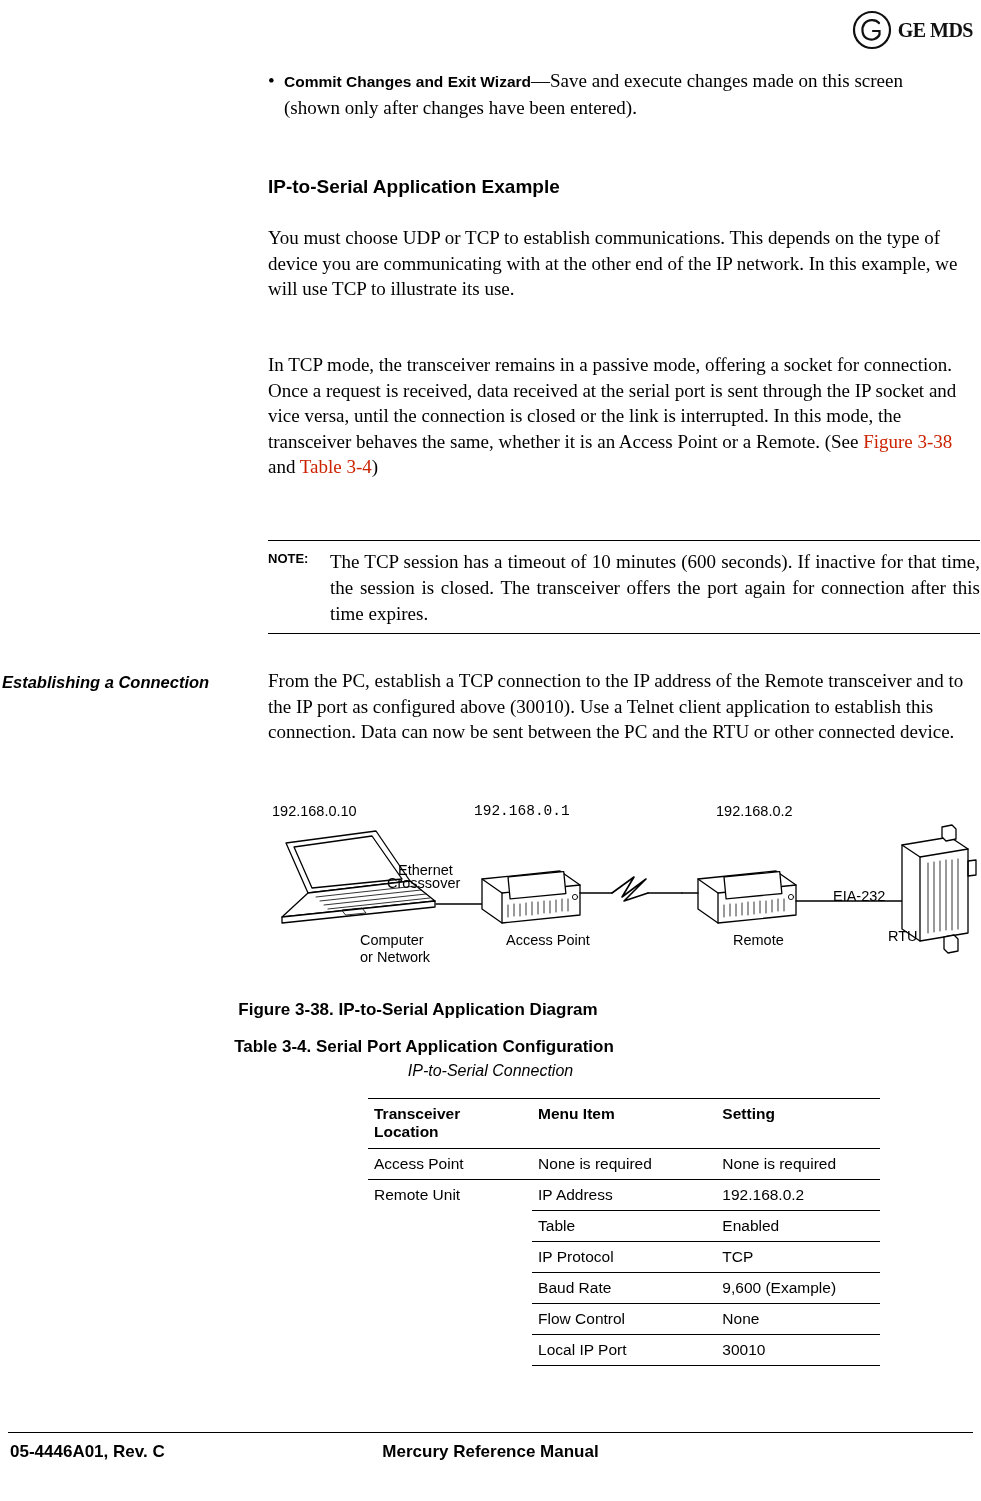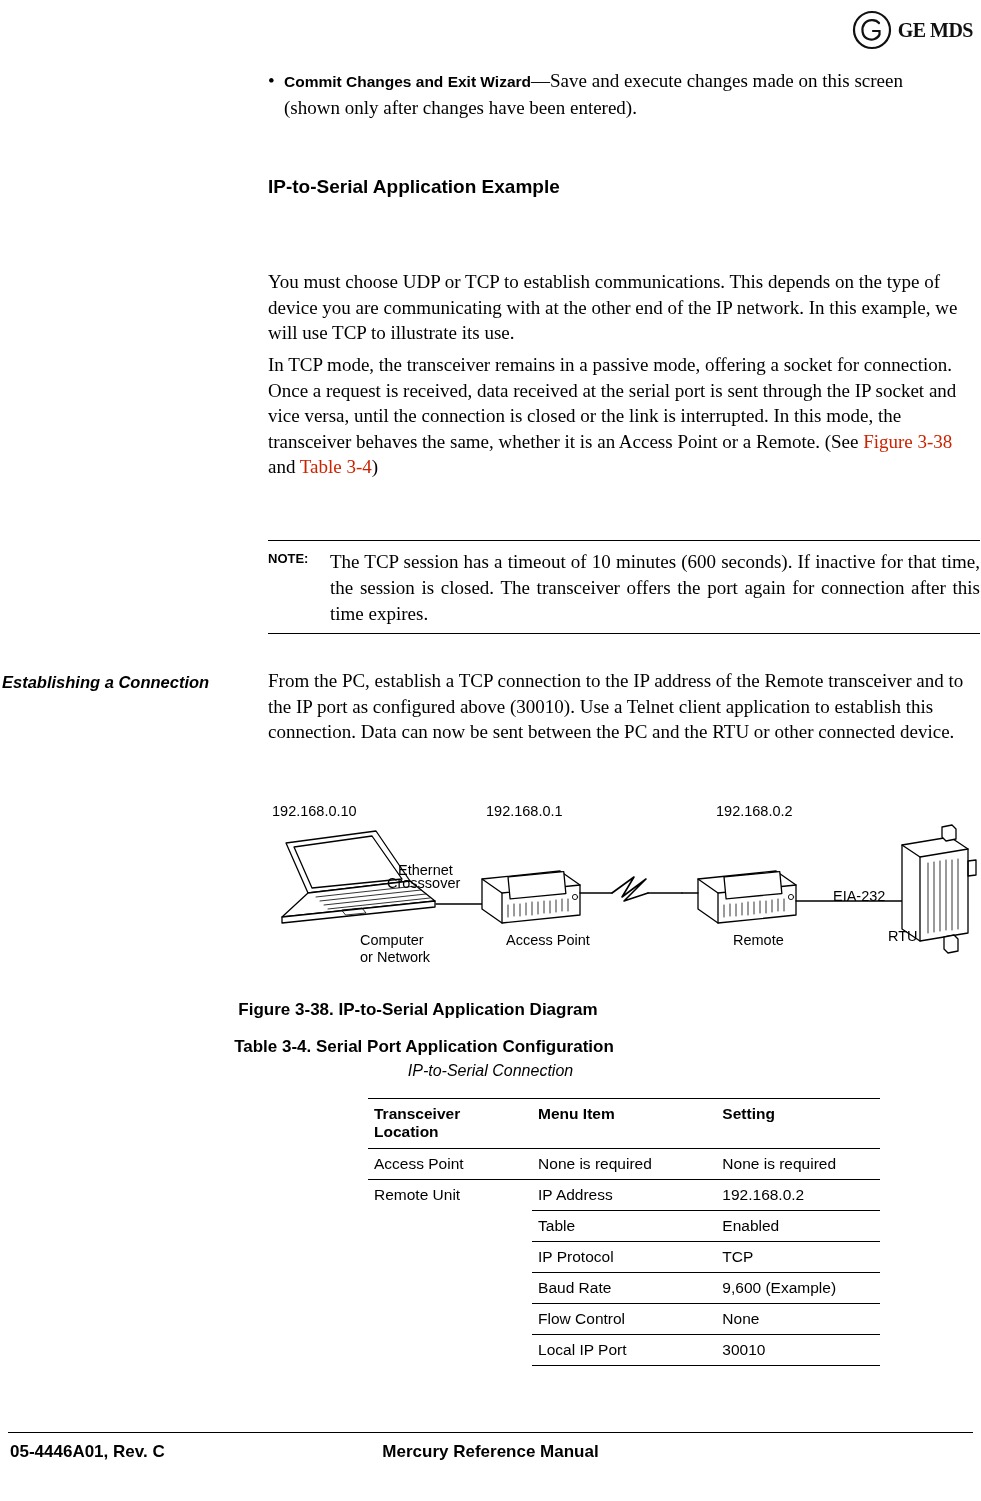--- a/index.html
+++ b/index.html
@@ -82,21 +82,21 @@
   }
 
   .para {
     position: absolute;
     left: 268px;
     width: 700px;
     font-size: 19px;
     line-height: 25.5px;
     text-align: left;
   }
-  #para1 { top: 225px; margin-top: 44px; }
+  #para1 { top: 225px; }
   #para2 { top: 352px; }
 
   .link { color: #cc2200; }
 
   
   .note-wrap {
     position: absolute;
     left: 268px;
     top: 540px;
     width: 712px;
@@ -398,21 +398,21 @@
           <path d="M692 22 L702 20 L706 24 L706 34 L696 36 L692 32 Z" fill="#ffffff"></path>
 
           <path d="M694 132 L704 130 L708 134 L708 146 L698 148 L694 144 Z" fill="#ffffff"></path>
 
           <path d="M718 56 L726 55 L726 70 L718 71 Z"></path>
         </g>
       </g>
     </svg>
 
     <div class="dlabel" style="left:22px; top:-2px;">192.168.0.10</div>
-    <div class="dlabel" style="left:236px; top:-2px;">192.168.0.1</div>
+    <div class="dlabel" style="left:224px; top:-2px;font-family:Liberation Mono, monospace;">192.168.0.1</div>
     <div class="dlabel" style="left:466px; top:-2px;">192.168.0.2</div>
 
     <div class="dlabel" style="left:148px; top:57px;">Ethernet</div>
     <div class="dlabel" style="left:137px; top:70px;">Crosssover</div>
 
     <div class="dlabel" style="left:110px; top:127px;">Computer</div>
     <div class="dlabel" style="left:110px; top:144px;">or Network</div>
 
     <div class="dlabel" style="left:256px; top:127px;">Access Point</div>
     <div class="dlabel" style="left:483px; top:127px;">Remote</div>

